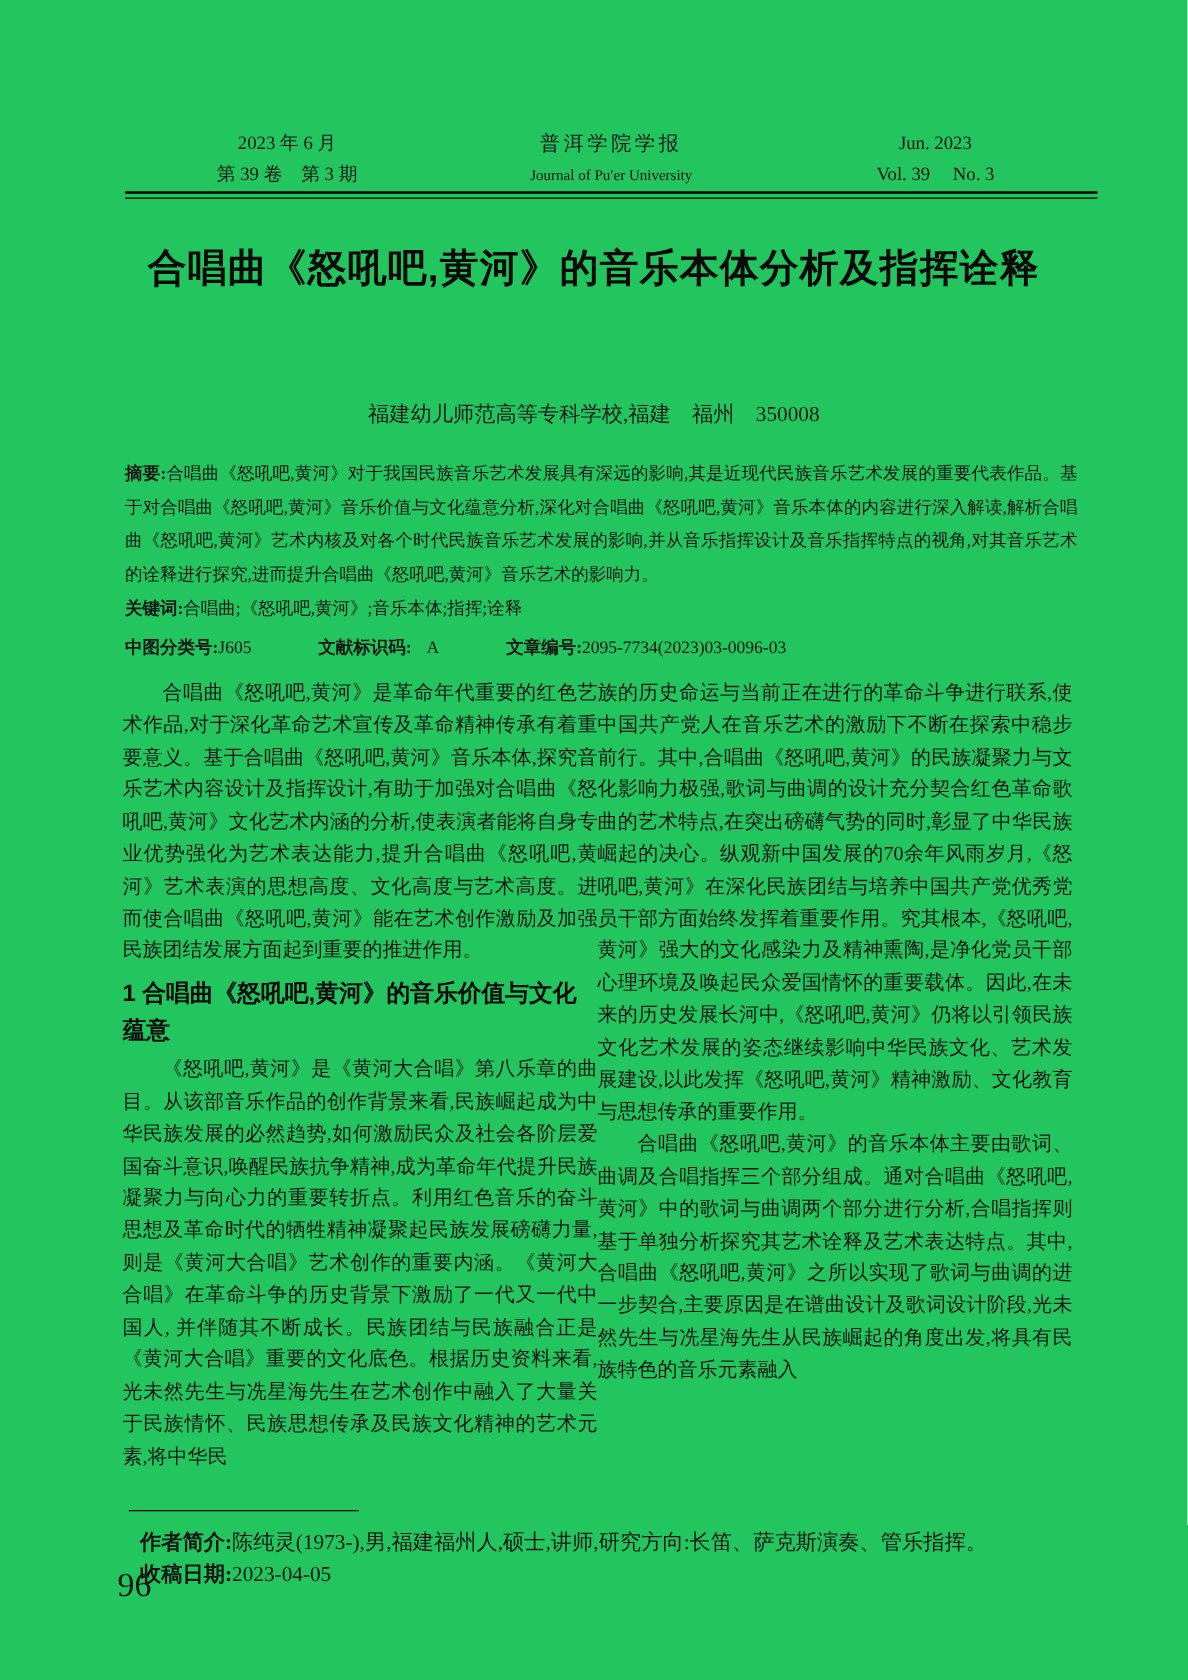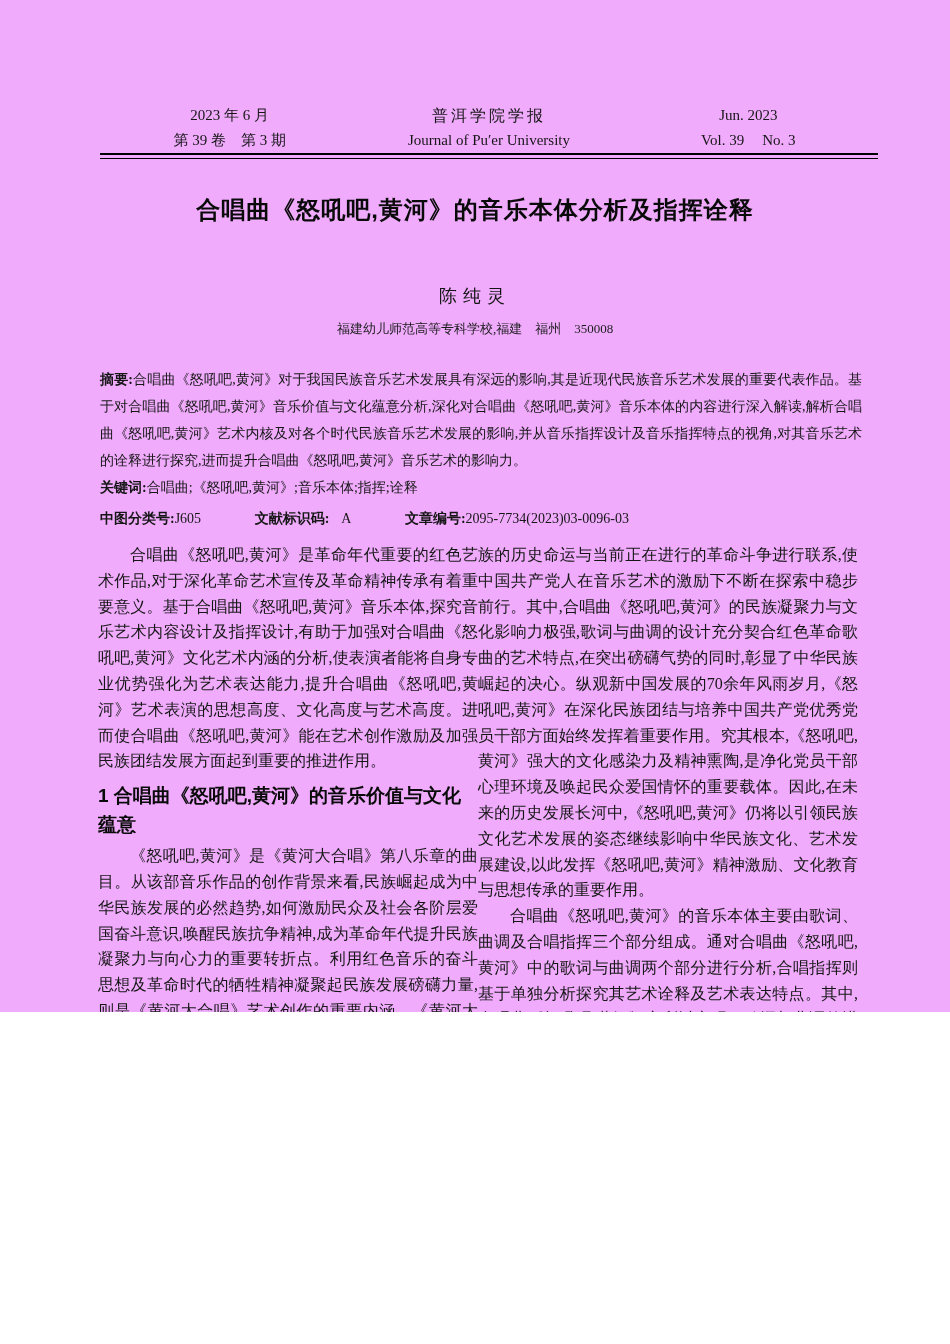--- a/index.html
+++ b/index.html
@@ -3,41 +3,41 @@
 <meta charset="utf-8">
 <style>
   html, body {
     margin: 0;
     padding: 0;
     background: #ffffff;
   }
   .page {
     position: relative;
     width: 950px;
-    height: 1012px;
-    background: #f0abfc;
+    height: 1344px;
+    background: #22c55e;
     color: #161616;
     font-family: "Liberation Serif", "DejaVu Serif", serif;
     overflow: hidden;
   }
 
   
   .jhead {
     position: absolute;
     top: 103px;
     left: 100px;
     width: 778px;
     display: flex;
     font-size: 15px;
     line-height: 25px;
     text-align: center;
   }
   .jhead .cell { flex: 1; }
   .jname-cn { font-size: 16px; letter-spacing: 3px; }
-  .jname-en { font-size: 15px; }
+  .jname-en { font-size: 12px; }
   .vol-no span + span { margin-left: 18px; text-align: right; }
 
   .double-rule {
     position: absolute;
     top: 153px;
     left: 100px;
     width: 778px;
     height: 3px;
     border-top: 2px solid #000;
     border-bottom: 1px solid #000;
@@ -45,41 +45,41 @@
 
   
   .title {
     position: absolute;
     top: 194px;
     left: 55px;
     width: 840px;
     margin: 0;
     text-align: center;
     font-family: "Liberation Sans", "DejaVu Sans", sans-serif;
-    font-size: 24px;
+    font-size: 31px;
     font-weight: bold;
     letter-spacing: 1px;
     color: #0a0a0a;
   }
   .author {
     position: absolute;
     top: 284px;
     left: 0;
     right: 0;
     text-align: center;
     font-size: 18px;
     letter-spacing: 6px;
   }
   .affiliation {
     position: absolute;
     top: 320px;
     left: 0;
     right: 0;
     text-align: center;
-    font-size: 13px;
+    font-size: 17px;
     color: #1c1c1c;
   }
 
   
   .meta-block {
     position: absolute;
     top: 366px;
     left: 100px;
     width: 762px;
     font-size: 14px;
@@ -167,21 +167,20 @@
       <div>Jun. 2023</div>
       <div class="vol-no">
         <span>Vol. 39</span><span>No. 3</span>
       </div>
     </div>
   </div>
 
   <div class="double-rule"></div>
 
   <h1 class="title">合唱曲《怒吼吧,黄河》的音乐本体分析及指挥诠释</h1>
-  <div class="author">陈纯灵</div>
   <div class="affiliation">福建幼儿师范高等专科学校,福建　福州　350008</div>
 
   <div class="meta-block">
     <p class="abstract"><b class="lab">摘要:</b><span>合唱曲《怒吼吧,黄河》对于我国民族音乐艺术发展具有深远的影响,其是近现代民族音乐艺术发展的重要代表作品。基于对合唱曲《怒吼吧,黄河》音乐价值与文化蕴意分析,深化对合唱曲《怒吼吧,黄河》音乐本体的内容进行深入解读,解析合唱曲《怒吼吧,黄河》艺术内核及对各个时代民族音乐艺术发展的影响,并从音乐指挥设计及音乐指挥特点的视角,对其音乐艺术的诠释进行探究,进而提升合唱曲《怒吼吧,黄河》音乐艺术的影响力。</span></p>
     <p class="keywords"><b class="lab">关键词:</b><span>合唱曲;《怒吼吧,黄河》;音乐本体;指挥;诠释</span></p>
     <p class="classification">
       <span class="item"><b class="lab">中图分类号:</b><span>J605</span></span>
       <span class="item"><b class="lab">文献标识码:</b><span class="spaced">A</span></span>
       <span class="item"><b class="lab">文章编号:</b><span>2095-7734(2023)03-0096-03</span></span>
     </p>

